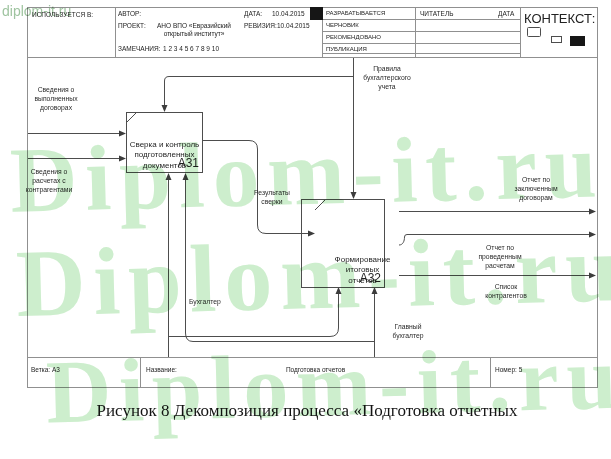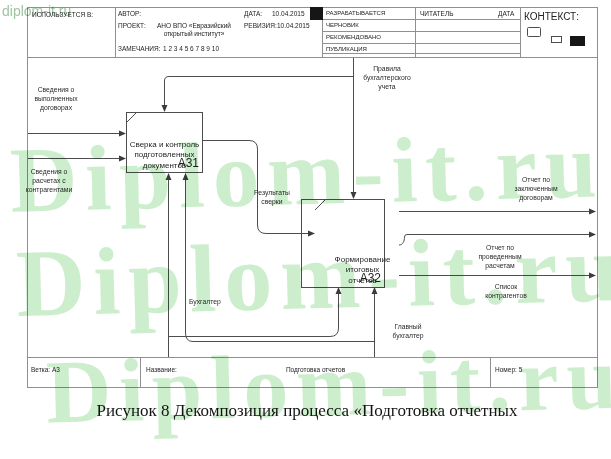--- a/index.html
+++ b/index.html
@@ -96,21 +96,21 @@
   <div class="htxt" style="left:244px;top:22px;">РЕВИЗИЯ:</div>
   <div class="htxt" style="left:277px;top:22px;">10.04.2015</div>
   <div class="htxt" style="left:118px;top:45px;">ЗАМЕЧАНИЯ:</div>
   <div class="htxt" style="left:163px;top:45px;">1 2 3 4 5 6 7 8 9 10</div>
   <div class="htxt small" style="left:326px;top:10px;">РАЗРАБАТЫВАЕТСЯ</div>
   <div class="htxt small" style="left:326px;top:22px;">ЧЕРНОВИК</div>
   <div class="htxt small" style="left:326px;top:34px;">РЕКОМЕНДОВАНО</div>
   <div class="htxt small" style="left:326px;top:46px;">ПУБЛИКАЦИЯ</div>
   <div class="htxt" style="left:420px;top:10px;">ЧИТАТЕЛЬ</div>
   <div class="htxt" style="left:498px;top:10px;">ДАТА</div>
-  <div class="htxt" style="left:524px;top:11px;font-size:10px;">КОНТЕКСТ:</div>
+  <div class="htxt" style="left:524px;top:11px;font-size:13px;">КОНТЕКСТ:</div>
 
   <div class="box" style="left:126px;top:112px;width:77px;height:61px;">
     <span class="pre">Сверка и контроль
 подготовленных
 документов</span>
     <span class="boxid">А31</span>
   </div>
   <div class="box" style="left:301px;top:199px;width:84px;height:89px;padding-left:39px;">
     <span class="pre">Формирование
 итоговых отчетов</span>

